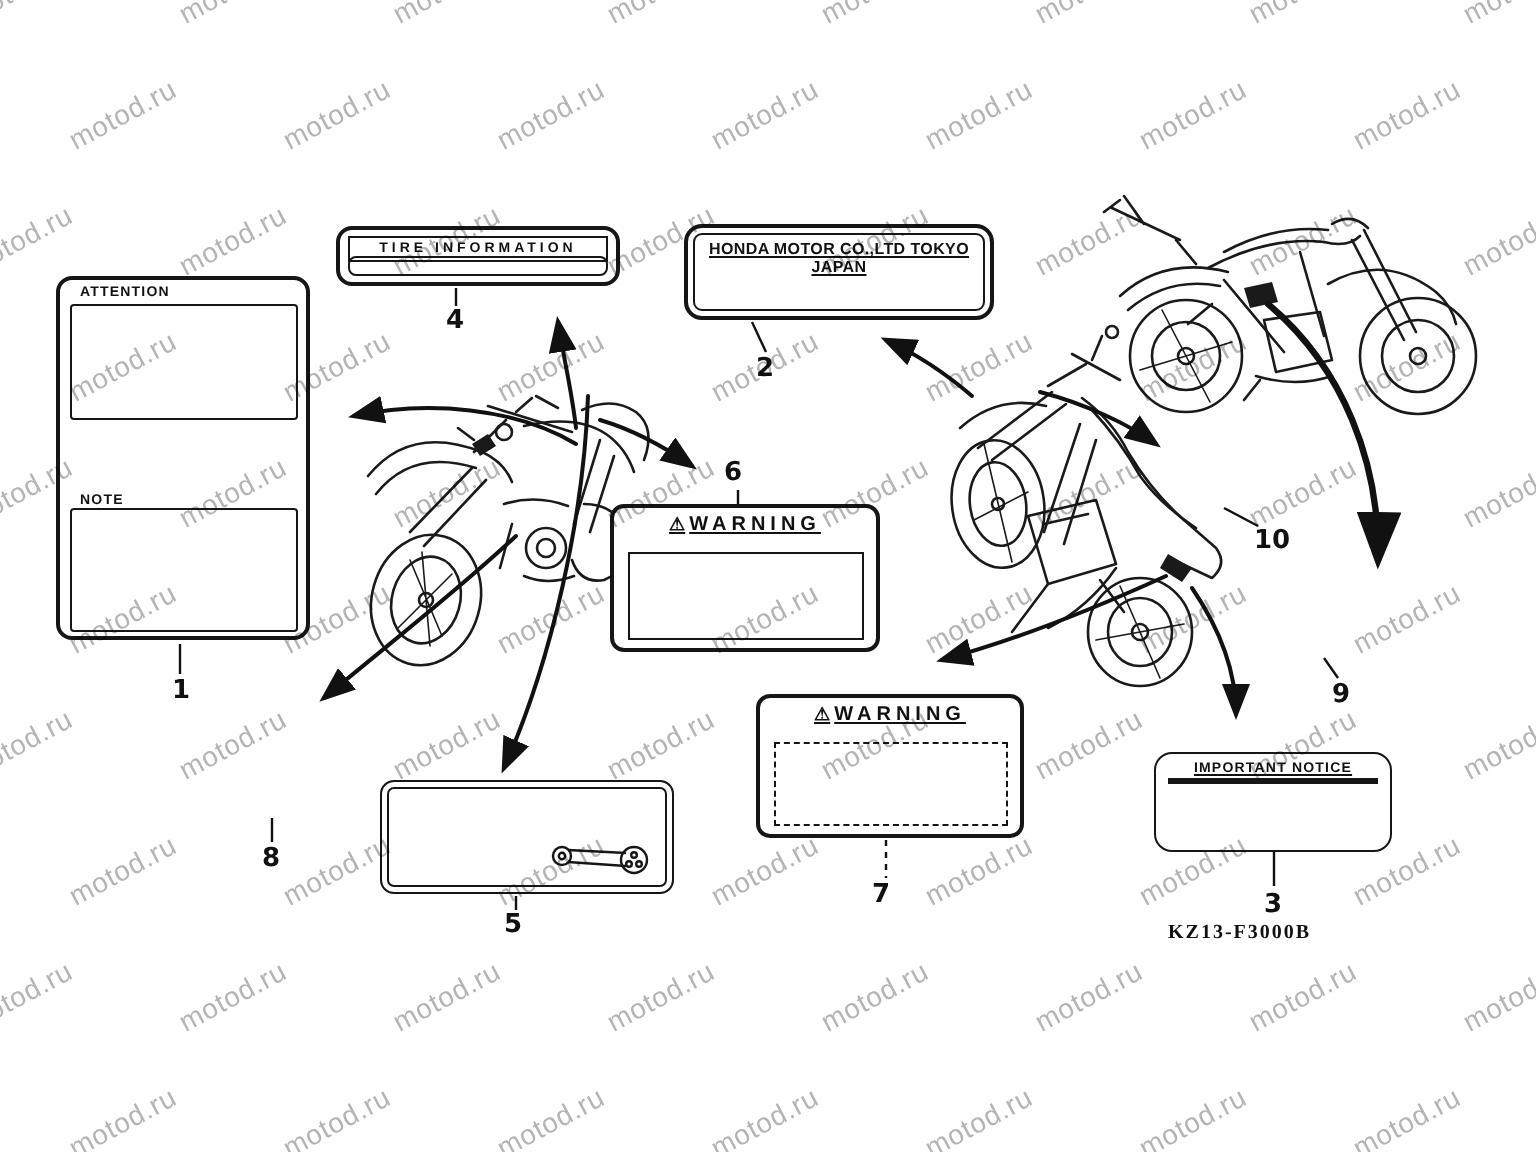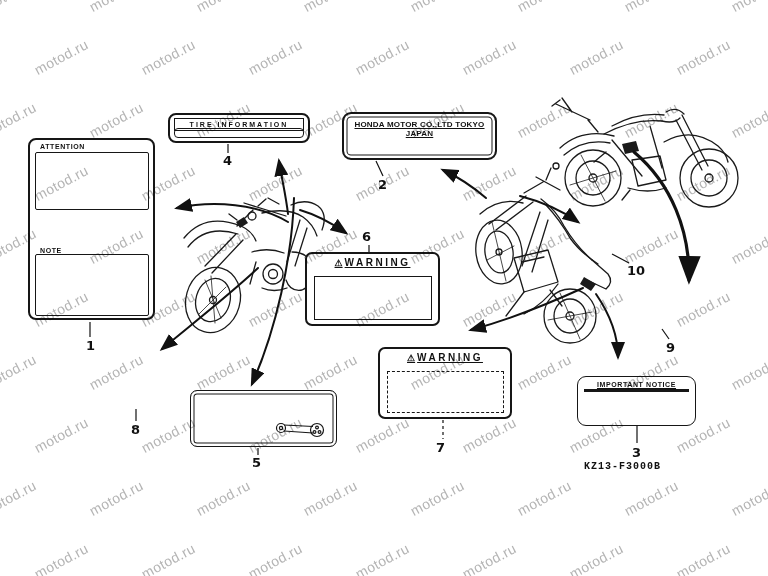--- a/index.html
+++ b/index.html
@@ -38,21 +38,21 @@
   .cc-l2{position:absolute;left:9px;top:25px;font-size:8px;font-weight:bold;letter-spacing:.6px;}
   #lbl-chain{left:190px;top:390px;width:147px;height:57px;border-radius:7px;border-width:1.5px;}
   .chain-art{position:absolute;right:9px;bottom:8px;}
   
   .co{position:absolute;font-weight:bold;font-size:13px;z-index:3;font-family:"DejaVu Sans",sans-serif;}
   #co-1{left:86px;top:338px;}  #co-2{left:378px;top:177px;} #co-3{left:632px;top:445px;}
   #co-4{left:223px;top:153px;} #co-5{left:252px;top:455px;} #co-6{left:362px;top:229px;}
   #co-7{left:436px;top:440px;} #co-8{left:131px;top:422px;} #co-9{left:666px;top:340px;}
   #co-10{left:627px;top:263px;}
   #drawing-code{position:absolute;left:584px;top:461px;font-size:10px;font-weight:bold;
-                letter-spacing:1px;font-family:Liberation Mono, monospace;z-index:3;}
+                letter-spacing:1px;font-family:Liberation Serif, serif;z-index:3;}
   
   #wm-layer{position:absolute;left:0;top:0;width:768px;height:576px;z-index:6;
             pointer-events:none;mix-blend-mode:multiply;}
   .wm{position:absolute;color:#b4b4b4;font-size:14px;letter-spacing:.4px;white-space:nowrap;
       transform:rotate(-28deg);font-family:"Liberation Sans",sans-serif;}
 </style>
 </head>
 <body>
 
 <div class="stage">

